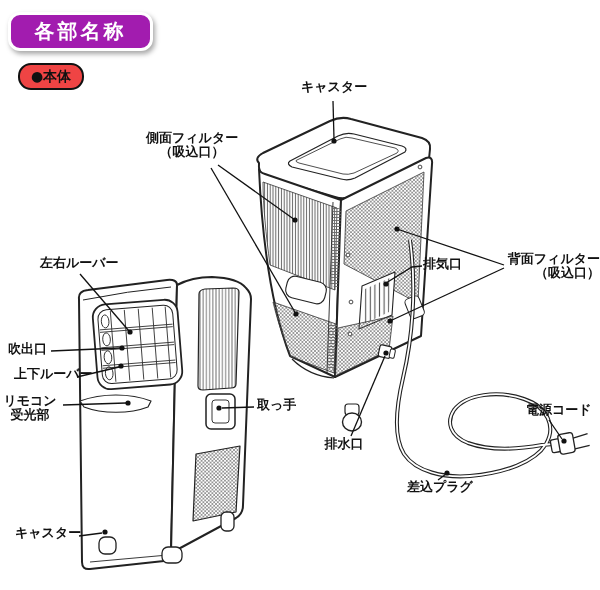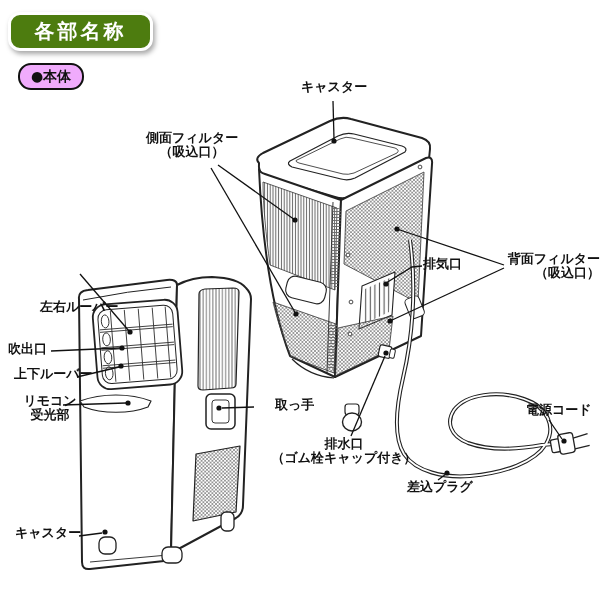--- a/index.html
+++ b/index.html
@@ -1,23 +1,23 @@
 <!DOCTYPE html>
 <html><head>
 <meta charset="utf-8">
 <style>
   html,body{margin:0;padding:0;background:#fff;}
   .stage{position:relative;width:600px;height:590px;background:#fff;overflow:hidden;
          font-family:"DejaVu Sans","Liberation Sans",sans-serif;color:#111;}
-  .badge{position:absolute;left:8px;top:12px;width:139px;height:33px;background:#4d7c0f;
+  .badge{position:absolute;left:8px;top:12px;width:139px;height:33px;background:#a21caf;
          border:3px solid #fff;border-radius:12px;box-shadow:2px 3px 5px rgba(0,0,0,.35);
          color:#fff;font-weight:bold;font-size:20px;letter-spacing:3px;
          display:flex;align-items:center;justify-content:center;}
   .pill{position:absolute;left:18px;top:63px;width:62px;height:23px;border:2.5px solid #111;
-        border-radius:13px;background:#f0abfc;font-weight:bold;font-size:14px;
+        border-radius:13px;background:#ef4444;font-weight:bold;font-size:14px;
         display:flex;align-items:center;justify-content:center;}
   .lbl{position:absolute;font-size:13px;font-weight:bold;color:#111;line-height:1.1;white-space:nowrap;}
   .lbl span{display:block;}
   .c{text-align:center;}
   svg{position:absolute;left:0;top:0;}
 </style>
 </head>
 <body>
 
 <div class="stage">
@@ -160,39 +160,38 @@
     <span>側面フィルター</span>
     <span>（吸込口）</span>
   </div>
   <div class="lbl c" style="left:504px;top:252px;width:96px;text-align:right;">
     <span>背面フィルター</span>
     <span>（吸込口）</span>
   </div>
   <div class="lbl" style="left:423px;top:257px;">
     <span>排気口</span>
   </div>
-  <div class="lbl" style="left:40px;top:256px;margin-top:44px;">
+  <div class="lbl" style="left:40px;top:256px;">
     <span>左右ルーバー</span>
   </div>
   <div class="lbl" style="left:8px;top:342px;">
     <span>吹出口</span>
   </div>
   <div class="lbl" style="left:14px;top:367px;">
     <span>上下ルーバー</span>
   </div>
-  <div class="lbl c" style="left:20px;top:394px;width:60px;">
+  <div class="lbl c" style="left:0;top:394px;width:60px;">
     <span>リモコン</span>
     <span>受光部</span>
   </div>
-  <div class="lbl" style="left:275px;top:398px;">
+  <div class="lbl" style="left:257px;top:398px;">
     <span>取っ手</span>
   </div>
   <div class="lbl c" style="left:262px;top:437px;width:164px;">
     <span>排水口</span>
-    <span>（ゴム栓キャップ付き）</span>
   </div>
   <div class="lbl" style="left:407px;top:480px;">
     <span>差込プラグ</span>
   </div>
   <div class="lbl" style="left:526px;top:403px;">
     <span>電源コード</span>
   </div>
   <div class="lbl" style="left:15px;top:526px;">
     <span>キャスター</span>
   </div>

